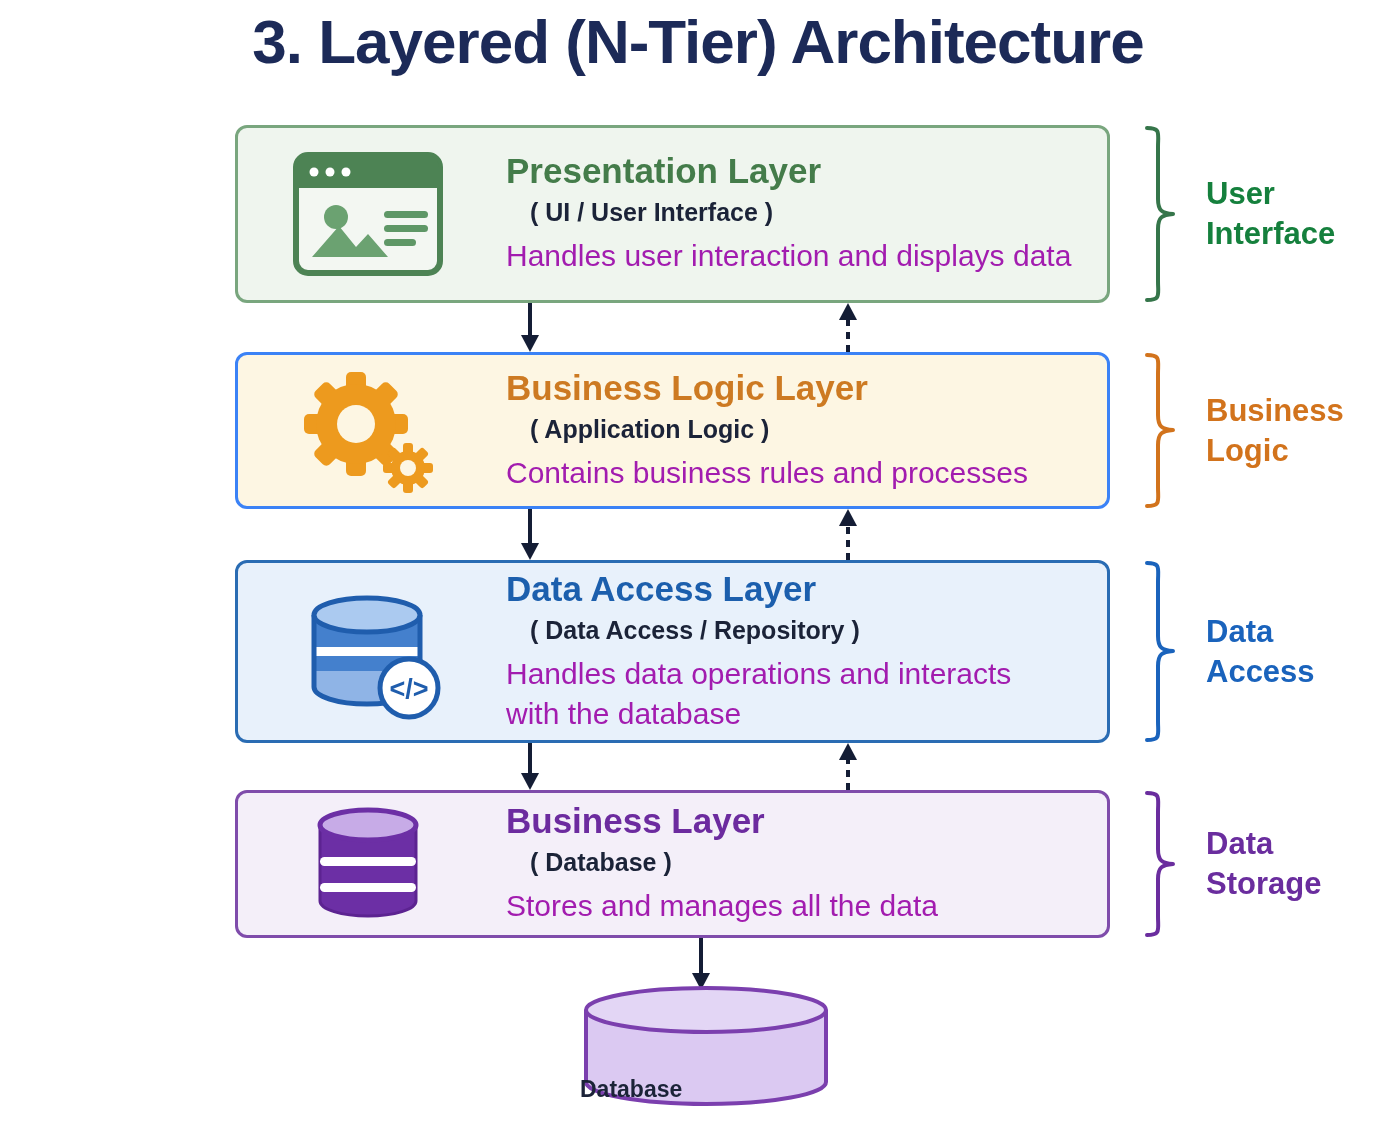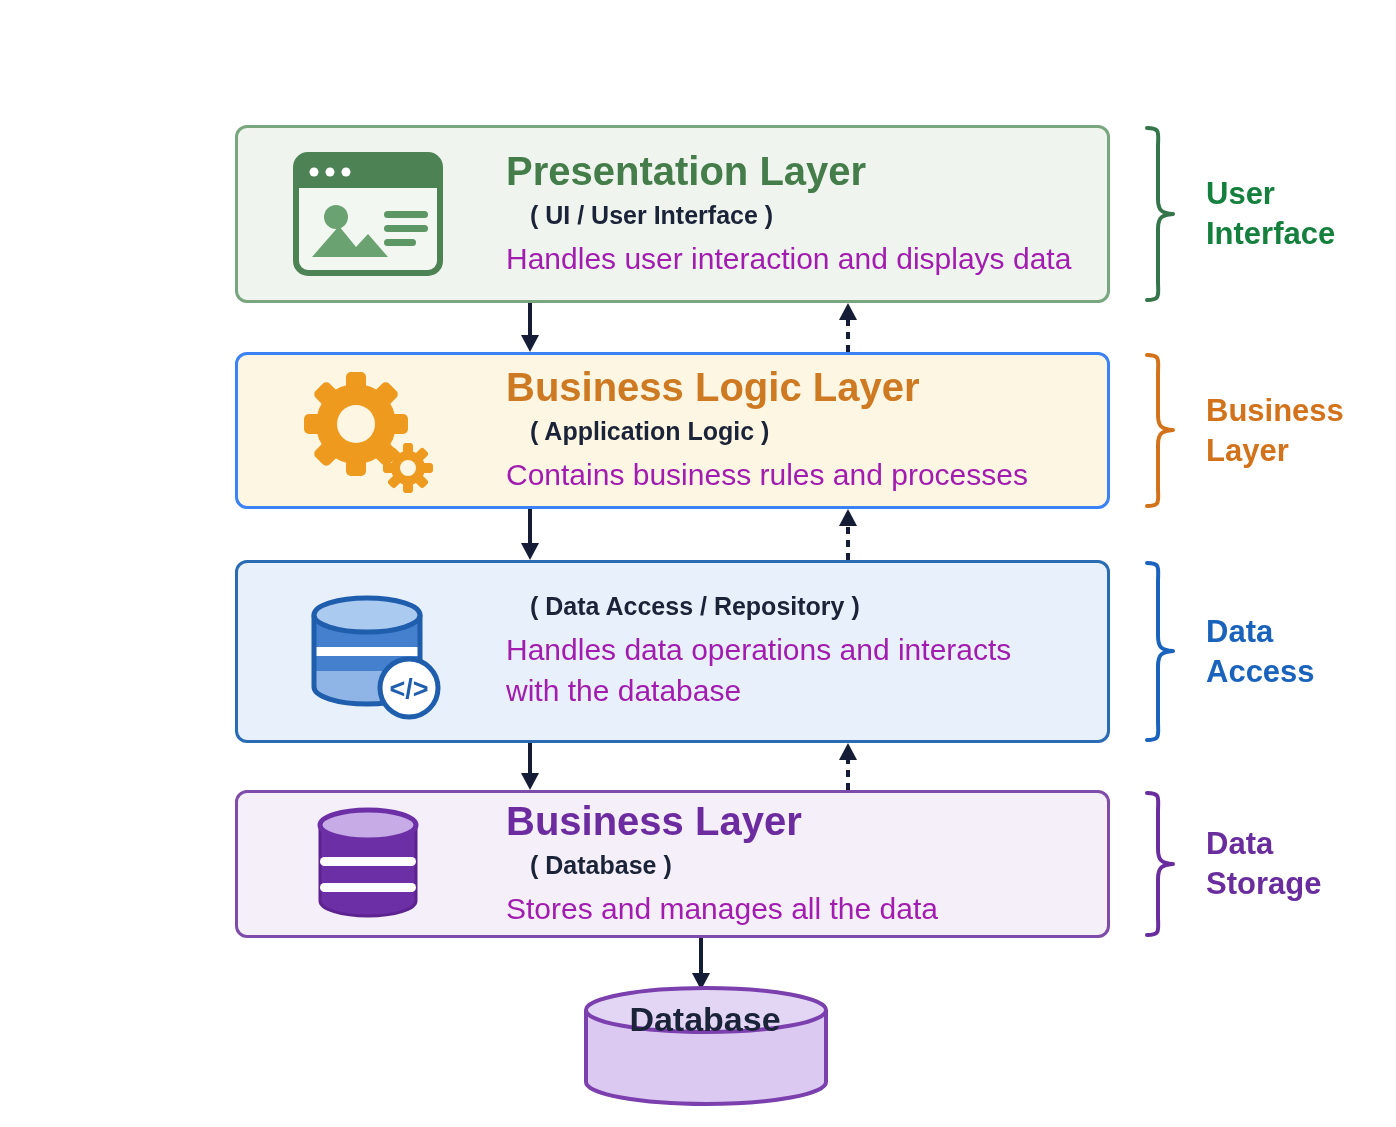--- a/index.html
+++ b/index.html
@@ -14,48 +14,49 @@
   .layer-box{
     position:absolute;left:235px;width:875px;border-radius:12px;
     display:flex;align-items:center;box-sizing:border-box;
   }
   #box1{top:125px;height:178px;background:#eff5ee;border:3px solid #79a67e;}
   #box2{top:352px;height:157px;background:#fdf6e3;border:3px solid #3b82f6;}
   #box3{top:560px;height:183px;background:#e8f1fb;border:3px solid #2a6cb3;}
   #box4{top:790px;height:148px;background:#f4eff9;border:3px solid #7f4cab;}
   .icon-wrap{width:160px;margin-left:50px;display:flex;justify-content:center;align-items:center;flex:0 0 auto;}
   .layer-text{margin-left:58px;}
-  .layer-title{font-size:40px;font-weight:bold;margin-bottom:7px;}
+  .layer-title{font-size:35px;font-weight:bold;margin-bottom:7px;}
   #box1 .layer-title{color:#447c4a;}
   #box2 .layer-title{color:#cd7a22;}
   #box3 .layer-title{color:#1c5fad;}
   #box4 .layer-title{color:#6c2b9f;}
   .layer-subtitle{font-size:25px;font-weight:bold;color:#1b2338;margin-bottom:9px;margin-left:24px;}
   .layer-desc{font-size:30px;color:#a21caf;line-height:1.35;white-space:pre-line;}
   .arrow{position:absolute;}
   .brace{position:absolute;left:1142px;}
   .side-label{
     position:absolute;left:1206px;width:180px;display:flex;align-items:center;
     font-size:31px;font-weight:bold;line-height:1.28;white-space:pre-line;
   }
   #side1{top:125px;height:178px;color:#15803d;}
   #side2{top:352px;height:157px;color:#d2731c;}
   #side3{top:560px;height:183px;color:#1a63bc;}
   #side4{top:790px;height:148px;color:#6a2d9e;}
   .db-cylinder{position:absolute;left:580px;top:984px;}
   .db-label{
-    position:absolute;left:580px;top:1000px;width:250px;text-align:center;
-    font-size:34px;font-weight:bold;color:#1b2338;
+    position:absolute;left:580px;top:1076px;width:250px;text-align:left;
+    font-size:23px;font-weight:bold;color:#1b2338;
   }
 </style>
 </head>
 <body>
 
 <div class="page">
 
+  <div class="main-title">3. Layered (N-Tier) Architecture</div>
 
   <div class="layer-box" id="box1">
     <div class="icon-wrap">
       <svg width="152" height="126" viewBox="0 0 152 126">
         <rect x="4" y="4" width="144" height="118" rx="12" fill="#f3f7f2" stroke="#4d8354" stroke-width="6"></rect>
         <path d="M5,16 a11,11 0 0 1 11,-11 h120 a11,11 0 0 1 11,11 v21 h-142 z" fill="#4d8354"></path>
         <circle cx="22" cy="21" r="4.5" fill="#ffffff"></circle>
         <circle cx="38" cy="21" r="4.5" fill="#ffffff"></circle>
         <circle cx="54" cy="21" r="4.5" fill="#ffffff"></circle>
         <circle cx="44" cy="66" r="12" fill="#6ba271"></circle>
@@ -112,20 +113,21 @@
         <path d="M24,34 v72 a53,17 0 0 0 106,0 v-72" fill="#4480cd"></path>
         <path d="M24,90 v16 a53,17 0 0 0 106,0 v-16" fill="#8fb4e6"></path>
         <rect x="24" y="66" width="106" height="9" fill="#ffffff"></rect>
         <path d="M24,34 v72 a53,17 0 0 0 106,0 v-72" fill="none" stroke="#1f5dad" stroke-width="5"></path>
         <ellipse cx="77" cy="34" rx="53" ry="17" fill="#abcaf0" stroke="#1f5dad" stroke-width="5"></ellipse>
         <circle cx="119" cy="107" r="29" fill="#ffffff" stroke="#1f5dad" stroke-width="5"></circle>
         <text x="119" y="117" text-anchor="middle" font-size="27" font-weight="bold" fill="#1f5dad">&lt;/&gt;</text>
       </svg>
     </div>
     <div class="layer-text">
+      <div class="layer-title">Data Access Layer</div>
       <div class="layer-subtitle">( Data Access / Repository )</div>
       <div class="layer-desc">Handles data operations and interacts
 with the database</div>
     </div>
   </div>
 
   <div class="layer-box" id="box4">
     <div class="icon-wrap">
       <svg width="116" height="126" viewBox="0 0 116 126">
         <path d="M10,24 v76 a48,15 0 0 0 96,0 v-76" fill="#6c2fa5" stroke="#5c2391" stroke-width="3"></path>
@@ -182,21 +184,21 @@
   <svg class="brace" style="top:560px;" width="36" height="183">
     <path d="M5,3 C19,3 16,8 16,22 L16,76 C16,88 20,90 31,91 C20,92 16,94 16,106 L16,161 C16,175 19,180 5,180" fill="none" stroke="#1a63bc" stroke-width="4" stroke-linecap="round" stroke-linejoin="round"></path>
   </svg>
   <svg class="brace" style="top:790px;" width="36" height="148">
     <path d="M5,3 C19,3 16,8 16,22 L16,59 C16,71 20,73 31,74 C20,75 16,77 16,89 L16,126 C16,140 19,145 5,145" fill="none" stroke="#6a2d9e" stroke-width="4" stroke-linecap="round" stroke-linejoin="round"></path>
   </svg>
 
   <div class="side-label" id="side1">User
 Interface</div>
   <div class="side-label" id="side2">Business
-Layer</div>
+Logic</div>
   <div class="side-label" id="side3">Data
 Access</div>
   <div class="side-label" id="side4">Data
 Storage</div>
 
   <svg class="db-cylinder" width="252" height="130" viewBox="0 0 252 130">
     <path d="M6,26 v72 a120,22 0 0 0 240,0 v-72" fill="#dbc9f2" stroke="#7b3fae" stroke-width="4"></path>
     <ellipse cx="126" cy="26" rx="120" ry="22" fill="#e3d6f5" stroke="#7b3fae" stroke-width="4"></ellipse>
   </svg>
   <div class="db-label">Database</div>

